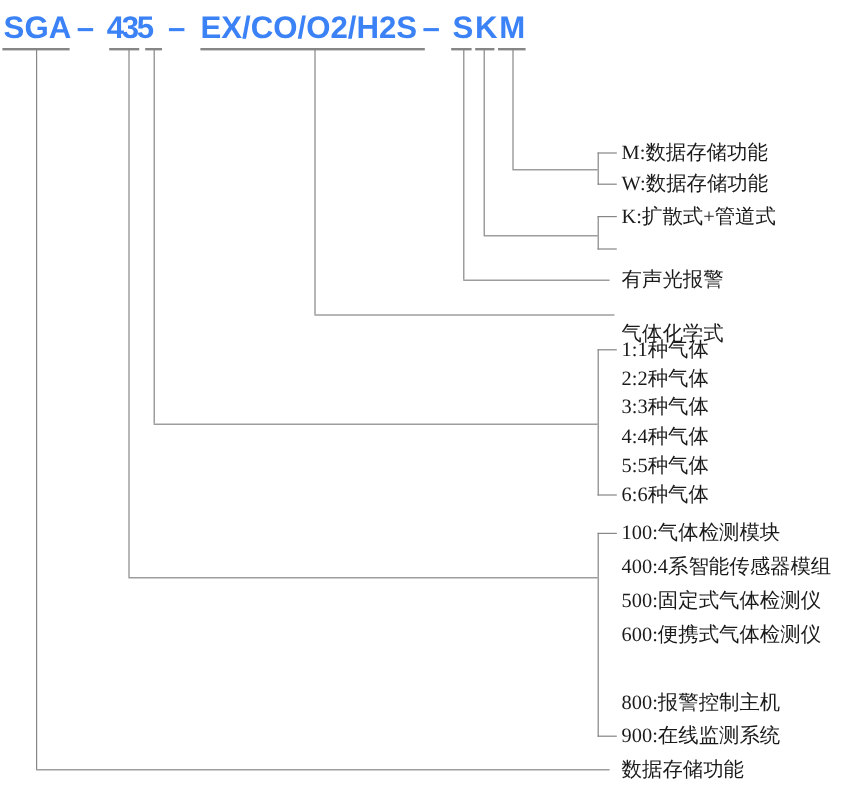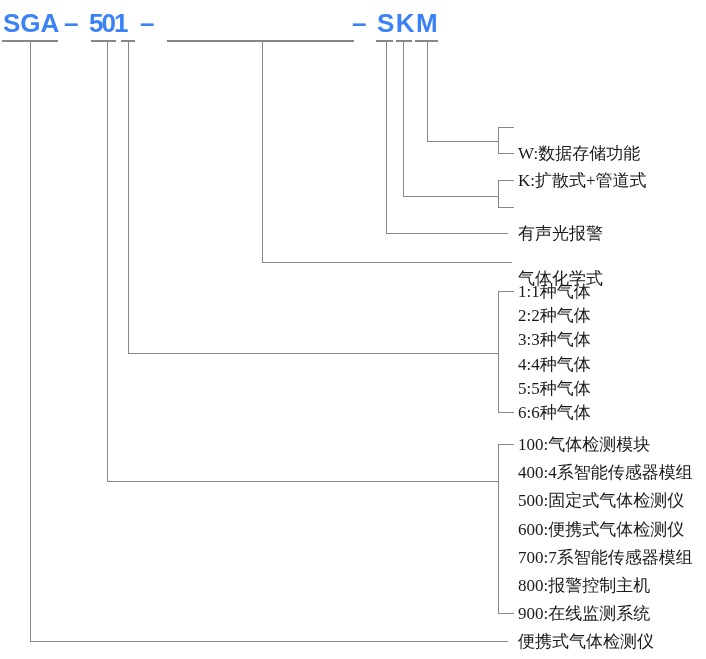--- a/index.html
+++ b/index.html
@@ -38,22 +38,23 @@
     white-space: nowrap;
   }
 </style>
 </head>
 <body>
 
 <div class="canvas">
 
   <span class="code" style="left:3px">SGA</span>
   <span class="code" style="left:64px">–</span>
-  <span class="code" style="left:89px; letter-spacing:-2px;">501</span>
+  <span class="code" style="left:89px; letter-spacing:-2px;">435</span>
   <span class="code" style="left:140px">–</span>
+  <span class="code" style="left:167px">EX/CO/O2/H2S</span>
   <span class="code" style="left:352px">–</span>
   <span class="code skm" style="left:377px">SKM</span>
 
   <div class="u" style="left:2px;   top:40px; width:56px"></div>
   <div class="u" style="left:91px;  top:40px; width:25px"></div>
   <div class="u" style="left:121px; top:40px; width:14px"></div>
   <div class="u" style="left:167px; top:40px; width:187px"></div>
   <div class="u" style="left:376px; top:40px; width:17px"></div>
   <div class="u" style="left:396px; top:40px; width:16px"></div>
   <div class="u" style="left:415px; top:40px; width:23px"></div>
@@ -83,35 +84,35 @@
   <div class="h" style="left:498px; top:207px; width:16px"></div>
 
   <div class="v" style="left:498px; top:291px; height:122px"></div>
   <div class="h" style="left:498px; top:291px; width:16px"></div>
   <div class="h" style="left:498px; top:412px; width:16px"></div>
 
   <div class="v" style="left:498px; top:444px; height:170px"></div>
   <div class="h" style="left:498px; top:444px; width:16px"></div>
   <div class="h" style="left:498px; top:613px; width:16px"></div>
 
+  <span class="lbl" style="top:127px">M:数据存储功能</span>
   <span class="lbl" style="top:153px">W:数据存储功能</span>
   <span class="lbl" style="top:180px">K:扩散式+管道式</span>
   <span class="lbl" style="top:233px">有声光报警</span>
   <span class="lbl" style="top:278px">气体化学式</span>
 
   <span class="lbl" style="top:291px">1:1种气体</span>
   <span class="lbl" style="top:315px">2:2种气体</span>
   <span class="lbl" style="top:339px">3:3种气体</span>
   <span class="lbl" style="top:364px">4:4种气体</span>
   <span class="lbl" style="top:388px">5:5种气体</span>
   <span class="lbl" style="top:412px">6:6种气体</span>
 
   <span class="lbl" style="top:444px">100:气体检测模块</span>
   <span class="lbl" style="top:472px">400:4系智能传感器模组</span>
   <span class="lbl" style="top:500px">500:固定式气体检测仪</span>
   <span class="lbl" style="top:529px">600:便携式气体检测仪</span>
-  <span class="lbl" style="top:557px">700:7系智能传感器模组</span>
   <span class="lbl" style="top:585px">800:报警控制主机</span>
   <span class="lbl" style="top:613px">900:在线监测系统</span>
 
-  <span class="lbl" style="top:641px">便携式气体检测仪</span>
+  <span class="lbl" style="top:641px">数据存储功能</span>
 
 </div>
 
 </body></html>

